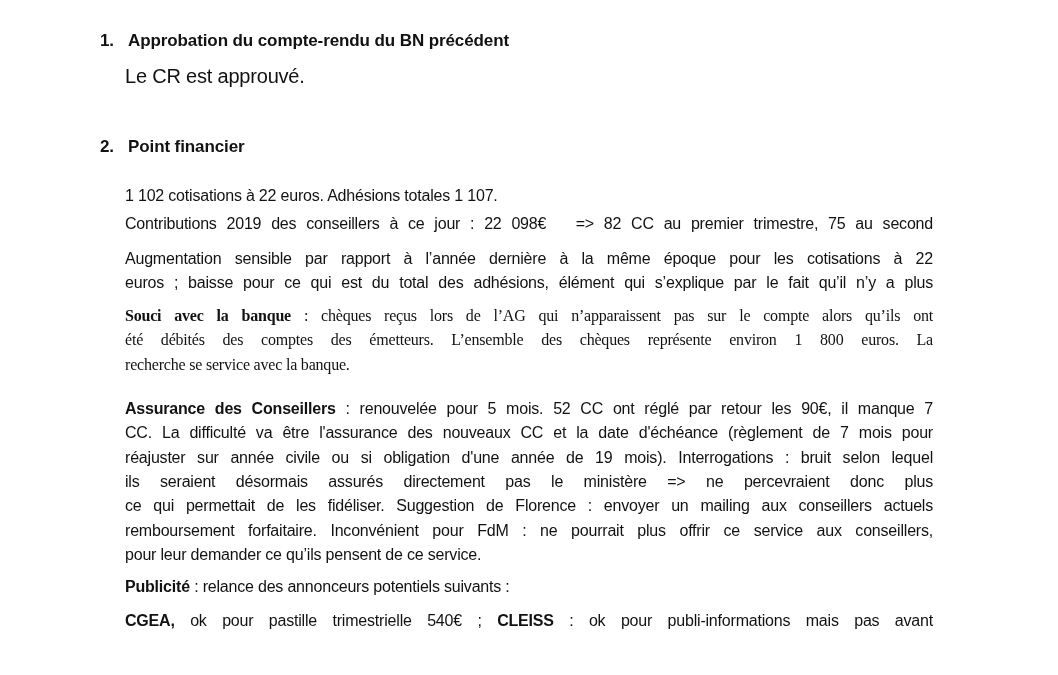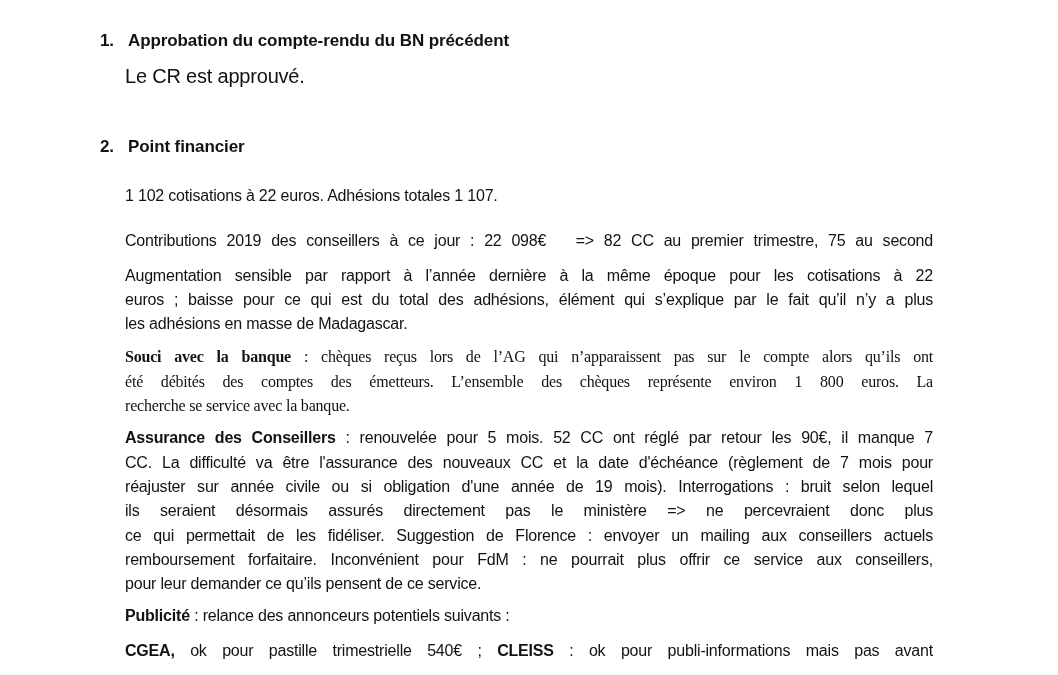--- a/index.html
+++ b/index.html
@@ -59,24 +59,24 @@
     letter-spacing: -0.2px;
   }
   .para .line { width: 808px; }
   .para .line.jf {
     text-align: justify;
     text-align-last: justify;
   }
   .para .b { font-weight: 700; }
   
   .para-adhesions     { margin-top: 25px; }
-  .para-contributions { margin-top: 21px; }
+  .para-contributions { margin-top: 4px; }
   .para-augmentation  { margin-top: 10px; }
   .para-banque        { margin-top: 9px; font-family: Liberation Serif, serif; }
-  .para-assurance     { margin-top: 8px; }
+  .para-assurance     { margin-top: 20px; }
   .para-publicite     { margin-top: 8px; }
   .para-annonceurs    { margin-top: 10px; }
 </style>
 </head>
 <body>
 
 <div class="page">
   <div class="content">
 
     <div class="heading h1-block">
@@ -94,21 +94,20 @@
     <div class="paras">
         <div class="para para-adhesions">
           <div class="line"><span>1&nbsp;102 cotisations à 22 euros. Adhésions totales 1&nbsp;107.</span></div>
         </div>
         <div class="para para-contributions">
           <div class="line jf"><span>Contributions 2019 des conseillers à ce jour : 22&nbsp;098€&nbsp;&nbsp;&nbsp;=&gt; 82 CC au premier trimestre, 75 au second</span></div>
         </div>
         <div class="para para-augmentation">
           <div class="line jf"><span>Augmentation sensible par rapport à l’année dernière à la même époque pour les cotisations à 22</span></div>
           <div class="line jf"><span>euros ; baisse pour ce qui est du total des adhésions, élément qui s’explique par le fait qu’il n’y a plus</span></div>
-          <div class="line"><span>les adhésions en masse de Madagascar.</span></div>
         </div>
         <div class="para para-banque">
           <div class="line jf"><span class="b">Souci avec la banque</span><span> : chèques reçus lors de l’AG qui n’apparaissent pas sur le compte alors qu’ils ont</span></div>
           <div class="line jf"><span>été débités des comptes des émetteurs. L’ensemble des chèques représente environ 1&nbsp;800 euros. La</span></div>
           <div class="line"><span>recherche se service avec la banque.</span></div>
         </div>
         <div class="para para-assurance">
           <div class="line jf"><span class="b">Assurance des Conseillers</span><span> : renouvelée pour 5 mois. 52 CC ont réglé par retour les 90€, il manque 7</span></div>
           <div class="line jf"><span>CC. La difficulté va être l'assurance des nouveaux CC et la date d'échéance (règlement de 7 mois pour</span></div>
           <div class="line jf"><span>réajuster sur année civile ou si obligation d'une année de 19 mois). Interrogations : bruit selon lequel</span></div>

